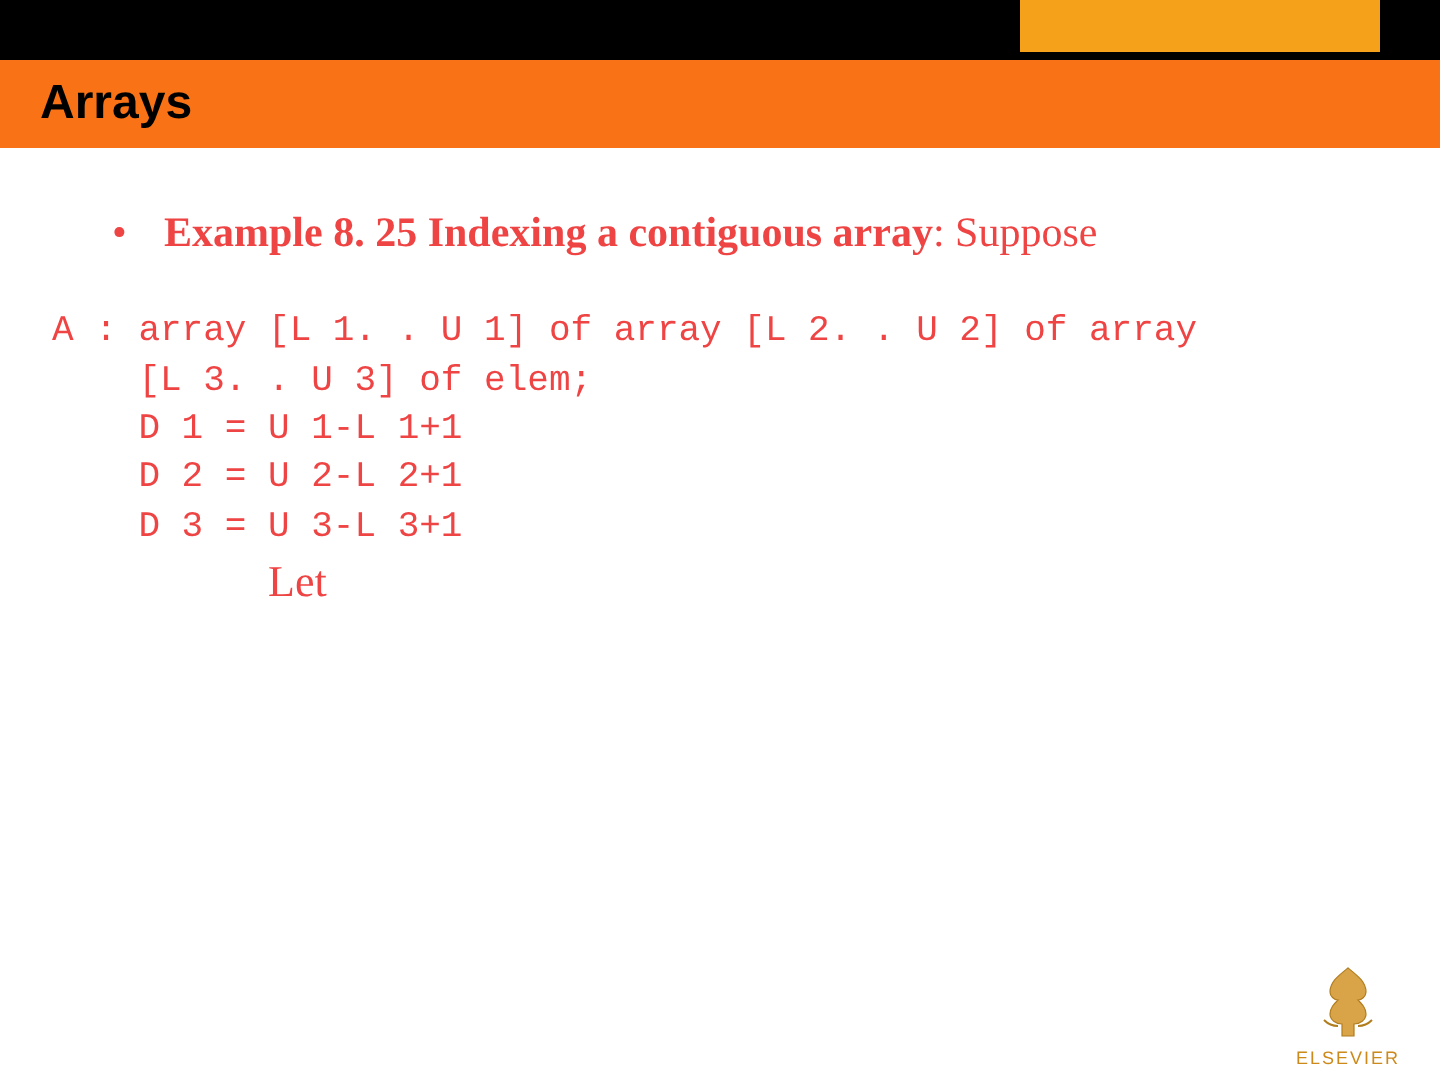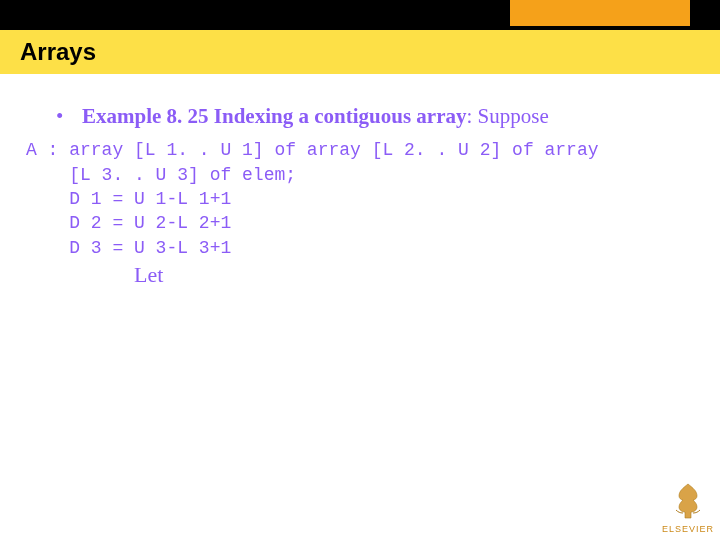--- a/index.html
+++ b/index.html
@@ -1,31 +1,31 @@
 <!DOCTYPE html>
 <html><head>
 <meta charset="utf-8">
 <style>
   * { margin: 0; padding: 0; box-sizing: border-box; }
   html, body { width: 720px; height: 540px; background: #fff; font-family: "Times New Roman", Times, serif; }
   .slide { width: 720px; height: 540px; position: relative; }
   .stripe-black { background: #000; height: 30px; width: 100%; }
   .stripe-orange { position: absolute; top: 0; right: 30px; width: 180px; height: 26px; background: #f5a11a; }
-  .title-band { background: #fde047; height: 44px; width: 100%; display: flex; align-items: center; padding-left: 20px; }
+  .title-band { background: #f97316; height: 44px; width: 100%; display: flex; align-items: center; padding-left: 20px; }
   .title-band h1 { font-family: Arial, Helvetica, sans-serif; font-weight: 900; font-size: 24px; color: #000; letter-spacing: 0px; }
-  .content { padding: 28px 36px 0 56px; font-size: 21px; color: #8b5cf6; }
+  .content { padding: 28px 36px 0 56px; font-size: 21px; color: #ef4444; }
   ul.bullet { list-style: none; }
   ul.bullet > li { position: relative; padding-left: 26px; line-height: 1.35; }
   ul.bullet > li::before { content: "•"; position: absolute; left: 0; top: 0; font-size: 21px; }
   .bold { font-weight: 700; }
   .colon { font-weight: 400; }
-  .mono-block { font-family: "Courier New", Courier, monospace; font-size: 18px; line-height: 1.35; margin-top: 8px; margin-left: -30px; white-space: pre; }
+  .mono-block { font-family: "Courier New", Courier, monospace; font-size: 18px; line-height: 1.35; margin-top: 24px; margin-left: -30px; white-space: pre; }
   .mono-block .let { font-family: "Times New Roman", Times, serif; font-size: 22px; }
   .serif-lines { font-family: "Times New Roman", Times, serif; font-size: 21px; margin-top: 14px; margin-left: 8px; line-height: 1.7; }
-  .logo { position: absolute; right: 6px; bottom: 6px; text-align: center; font-family: Arial, sans-serif; font-size: 9px; letter-spacing: 1px; color: #cc8a1a; }
+  .logo { position: absolute; right: 20px; bottom: 6px; text-align: center; font-family: Arial, sans-serif; font-size: 9px; letter-spacing: 1px; color: #cc8a1a; }
   .logo svg { display: block; margin: 0 auto 2px auto; }
 </style>
 </head>
 <body>
 
 <div class="slide">
 
   <div class="stripe-black"></div>
   <div class="stripe-orange"></div>
 

